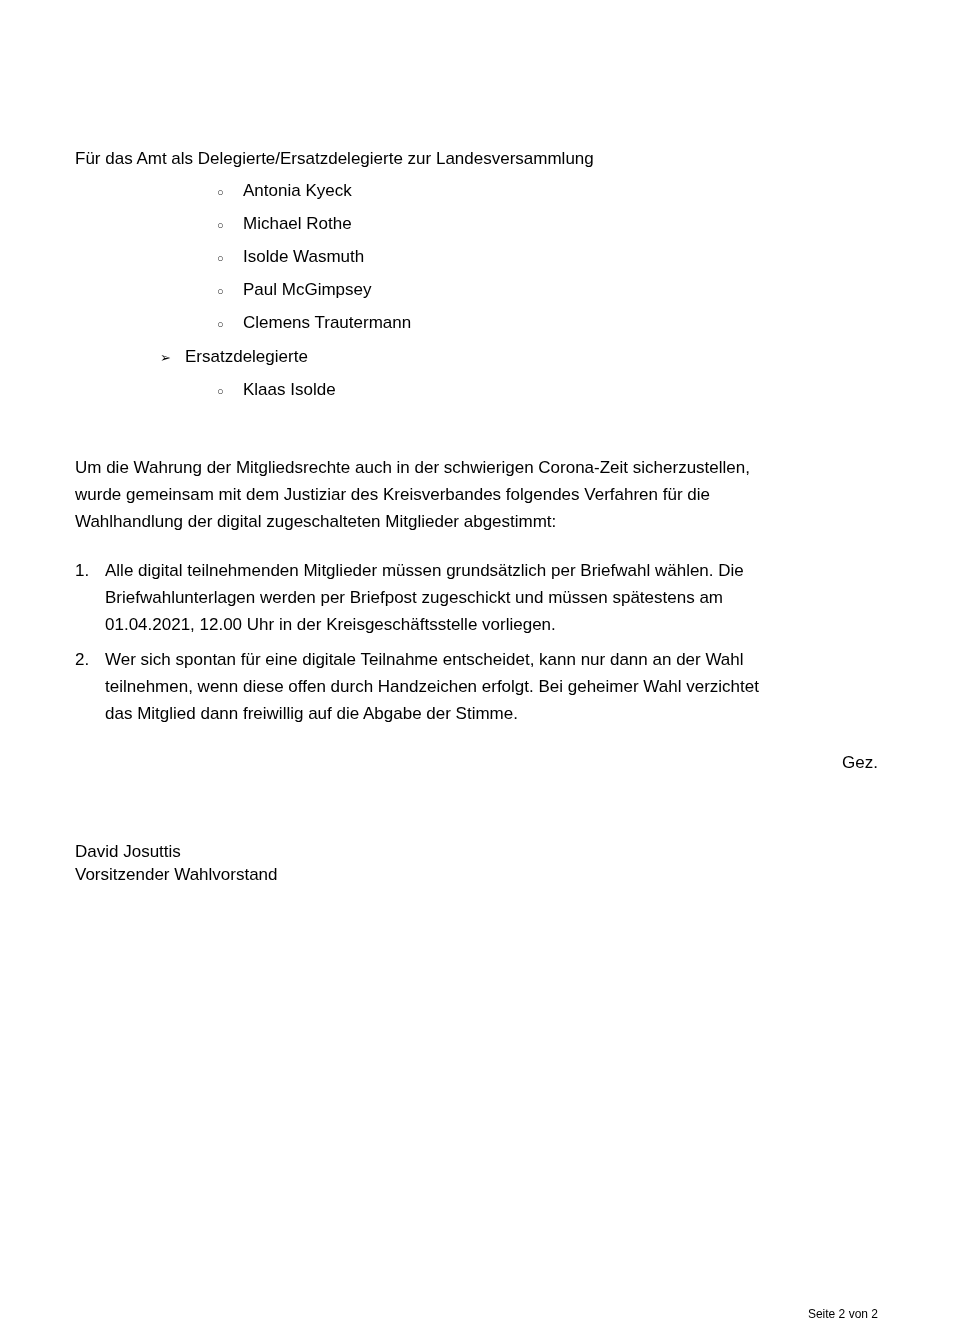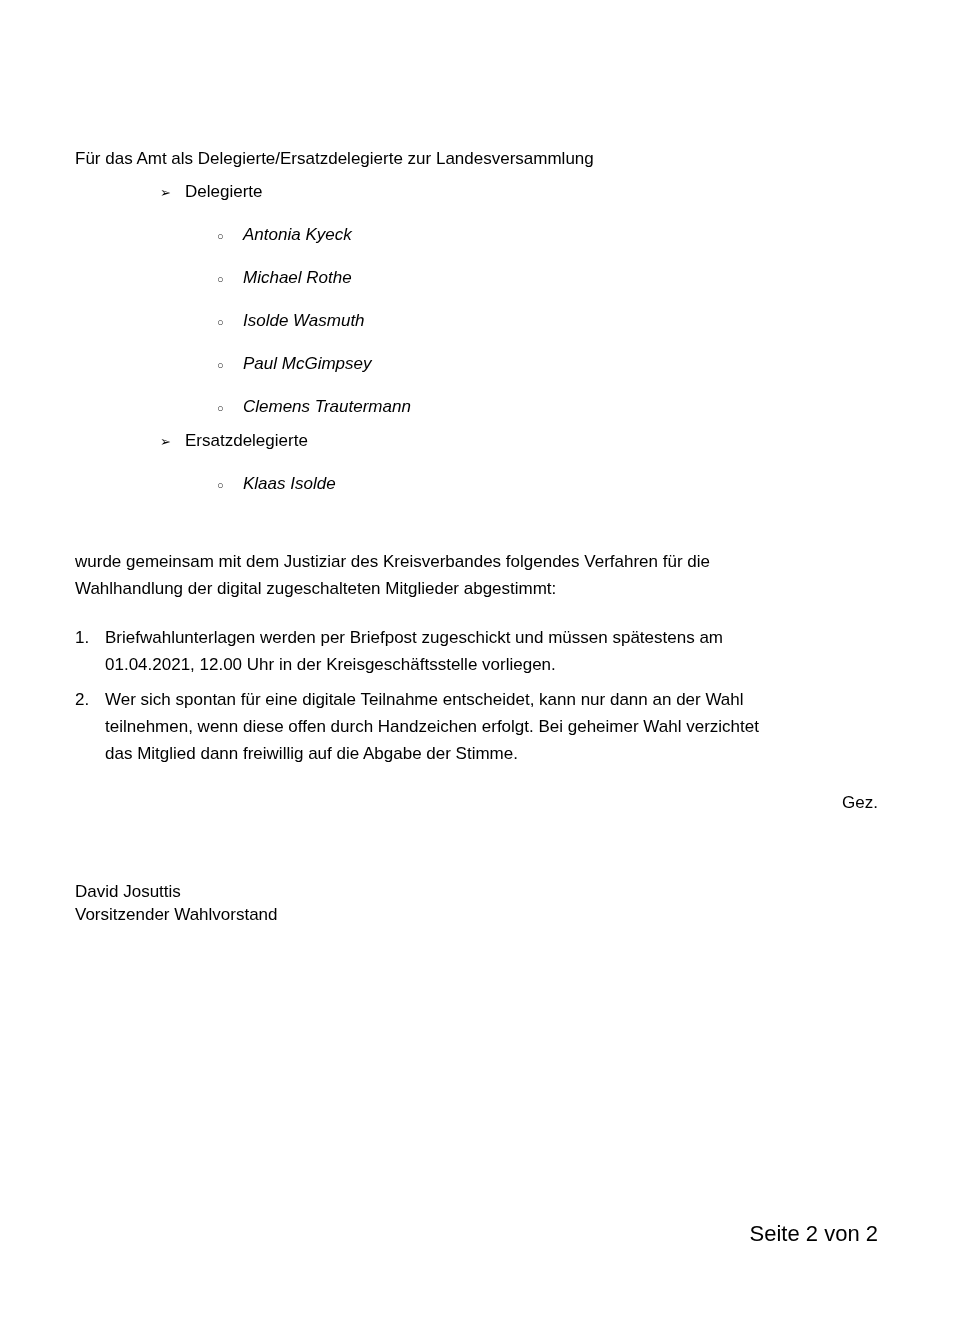--- a/index.html
+++ b/index.html
@@ -27,44 +27,41 @@
   .bullet-row.level2 { padding-left: 142px; }
   .bullet-row.level2 .marker { width: 26px; font-size: 11px; color: #1a1a1a; }
   
   .para .pline { line-height: 27px; white-space: nowrap; }
   .numbered { display: flex; align-items: flex-start; }
   .numbered .num { display: inline-block; width: 30px; line-height: 27px; }
   .numbered .ntext .pline { line-height: 27px; white-space: nowrap; }
   .sig .sigline { line-height: 23px; white-space: nowrap; }
   
   .mt8  { margin-top: 8px; }
-  .mt10 { margin-top: 20px; font-style: italic; }
+  .mt10 { margin-top: 10px; }
   .mt11 { margin-top: 11px; }
   .mt21 { margin-top: 11px; }
   .mt22 { margin-top: 22px; }
   .mt25 { margin-top: 25px; text-align: right; }
   .mt45 { margin-top: 66px; }
   .mt52 { margin-top: 52px; }
   .footer {
     position: absolute;
-    top: 1223px; right: 82px;
-    font-size: 22px; line-height: 22px;
+    top: 1303px; right: 82px;
+    font-size: 12px; line-height: 22px;
     white-space: nowrap;
   }
 </style>
 </head>
 <body>
 
 <div class="page">
 
   <p class="line">Für das Amt als Delegierte/Ersatzdelegierte zur Landesversammlung</p>
 
-  <div class="bullet-row level1 mt11">
-    <span class="marker">➢</span><span class="label">Delegierte</span>
-  </div>
 
   <div class="bullet-row level2 mt10">
     <span class="marker">○</span><span class="label">Antonia Kyeck</span>
   </div>
   <div class="bullet-row level2 mt10">
     <span class="marker">○</span><span class="label">Michael Rothe</span>
   </div>
   <div class="bullet-row level2 mt10">
     <span class="marker">○</span><span class="label">Isolde Wasmuth</span>
   </div>
@@ -76,27 +73,29 @@
   </div>
 
   <div class="bullet-row level1 mt21">
     <span class="marker">➢</span><span class="label">Ersatzdelegierte</span>
   </div>
   <div class="bullet-row level2 mt10">
     <span class="marker">○</span><span class="label">Klaas Isolde</span>
   </div>
 
   <div class="para mt52">
+    <div class="pline">Um die Wahrung der Mitgliedsrechte auch in der schwierigen Corona-Zeit sicherzustellen,</div>
     <div class="pline">wurde gemeinsam mit dem Justiziar des Kreisverbandes folgendes Verfahren für die</div>
     <div class="pline">Wahlhandlung der digital zugeschalteten Mitglieder abgestimmt:</div>
   </div>
 
   <div class="numbered mt22">
     <span class="num">1.</span>
     <div class="ntext">
+      <div class="pline">Alle digital teilnehmenden Mitglieder müssen grundsätzlich per Briefwahl wählen. Die</div>
       <div class="pline">Briefwahlunterlagen werden per Briefpost zugeschickt und müssen spätestens am</div>
       <div class="pline">01.04.2021, 12.00 Uhr in der Kreisgeschäftsstelle vorliegen.</div>
     </div>
   </div>
 
   <div class="numbered mt8">
     <span class="num">2.</span>
     <div class="ntext">
       <div class="pline">Wer sich spontan für eine digitale Teilnahme entscheidet, kann nur dann an der Wahl</div>
       <div class="pline">teilnehmen, wenn diese offen durch Handzeichen erfolgt. Bei geheimer Wahl verzichtet</div>

